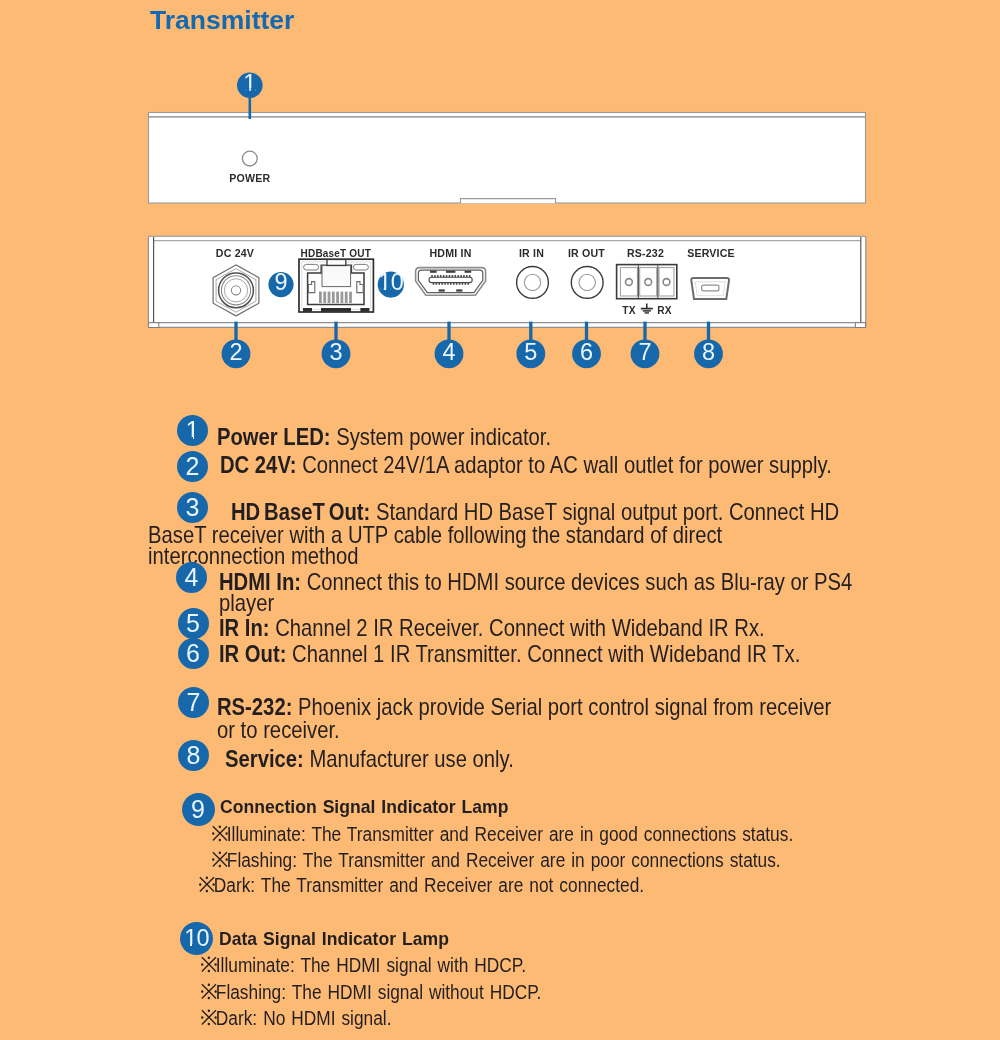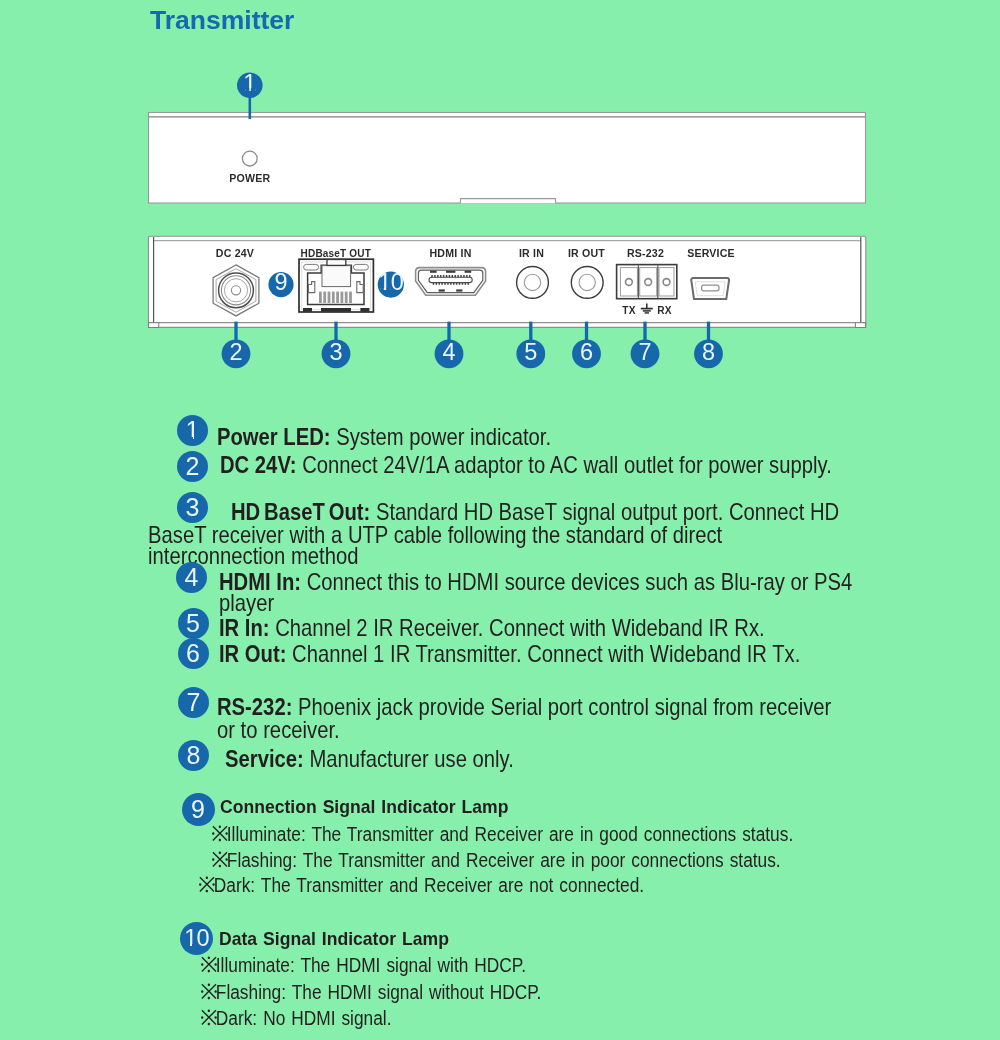--- a/index.html
+++ b/index.html
@@ -1,18 +1,18 @@
 <!DOCTYPE html>
 <html><head>
 <meta charset="utf-8">
 <title>Transmitter</title>
 <style>
   html,body{margin:0;padding:0;}
   body{width:1000px;height:1040px;background:#ffffff;font-family:"Liberation Sans",sans-serif;}
-  #page{position:relative;width:1000px;height:1040px;overflow:hidden;background:#86efac;}
+  #page{position:relative;width:1000px;height:1040px;overflow:hidden;background:#fdba74;}
   .ttl{position:absolute;left:150px;top:4.5px;font-size:26.5px;font-weight:bold;color:#1569b0;}
   svg{display:block;}
   .diagram{position:absolute;left:0;top:0;}
   .panel-label{font-family:"Liberation Sans",sans-serif;font-size:10.6px;font-weight:bold;fill:#2b2b2b;letter-spacing:0.2px;}
   .pin-label{font-size:10.2px;}
   .callout-num-10{font-size:18.5px;letter-spacing:-0.4px;}
   .callout-num{font-family:"Liberation Sans",sans-serif;font-size:23.5px;font-weight:normal;fill:#eaf6fd;}
   .bul{position:absolute;width:31px;height:31px;border-radius:50%;background:#1668ab;color:#eaf6fd;font-size:25px;font-weight:normal;line-height:31.5px;text-align:center;}
   .bul-s{width:33px;height:33px;line-height:33.5px;font-size:25px;}
   .bul-10{font-size:23.5px;letter-spacing:-0.8px;}

